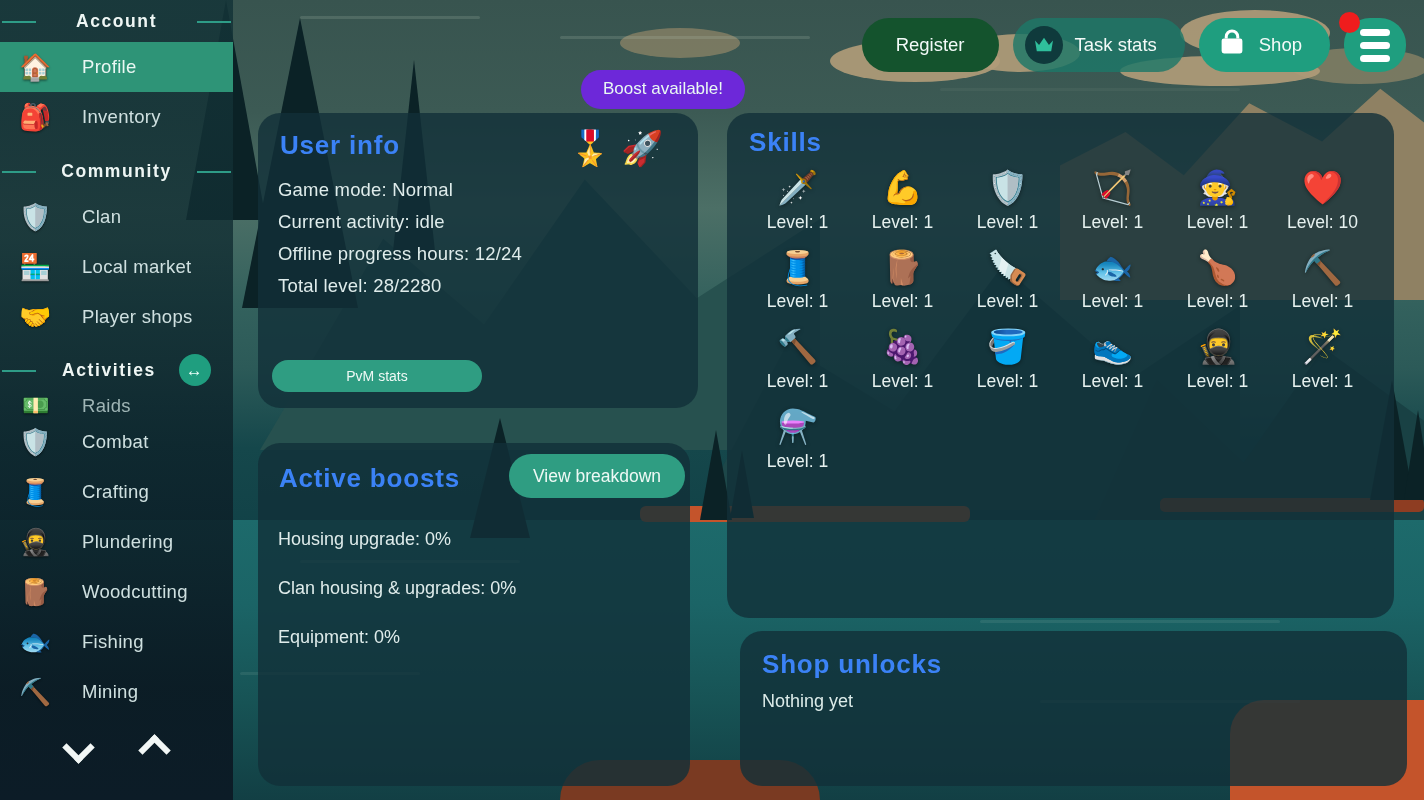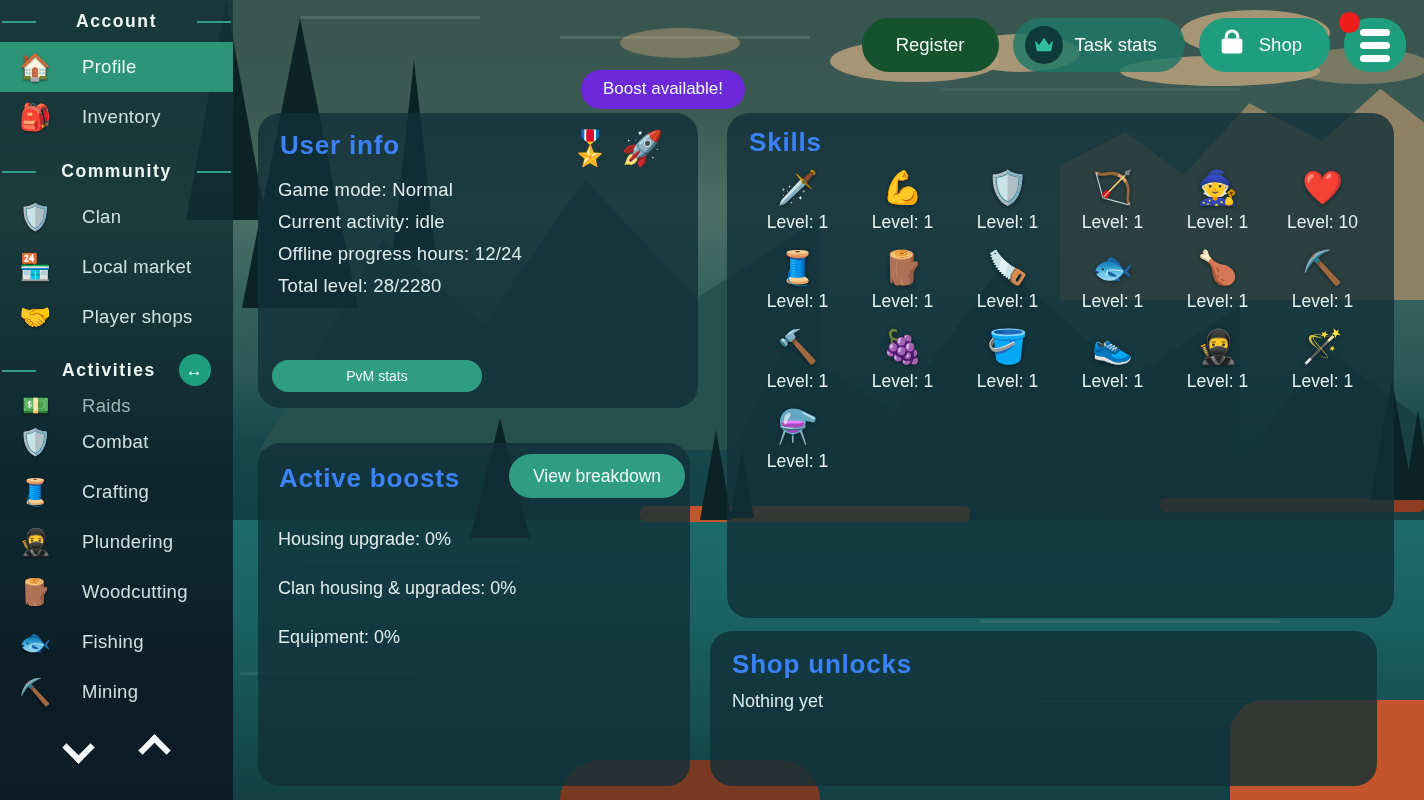--- a/index.html
+++ b/index.html
@@ -244,21 +244,21 @@
     grid-template-columns: repeat(6, 1fr);
     row-gap: 18px;
   }
   .skill {
     display:flex; flex-direction:column; align-items:center;
     cursor:pointer;
   }
   .skill .em { font-size: 33px; line-height: 1.05; filter: drop-shadow(0 1px 2px rgba(0,0,0,.45)); }
   .skill .lv { margin-top: 6px; color:#e6f1ef; font-size: 17.5px; }
 
-  #shop-unlocks { left: 710px; top: 631px; width: 667px; height: 155px; }
+  #shop-unlocks { left: 740px; top: 631px; width: 667px; height: 155px; }
   #shop-unlocks h2 { position:absolute; left: 22px; top: 18px; }
   #shop-unlocks .sub {
     position:absolute; left: 22px; top: 60px;
     color:#dcebe9; font-size: 18px;
   }
 </style>
 </head>
 <body>
 
 <div id="app">

